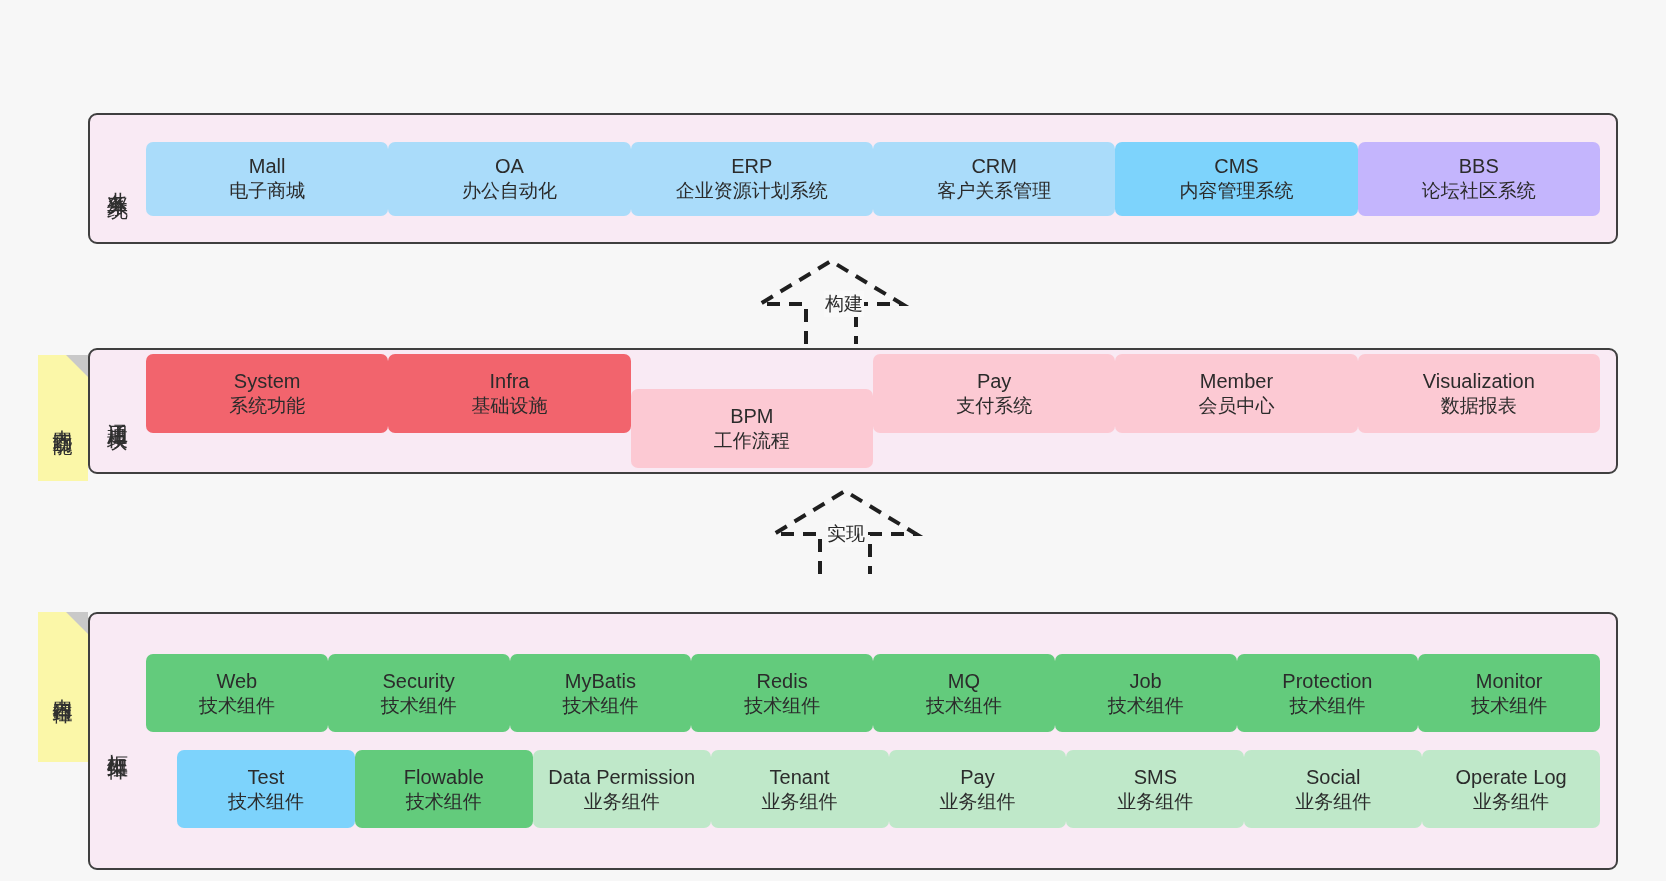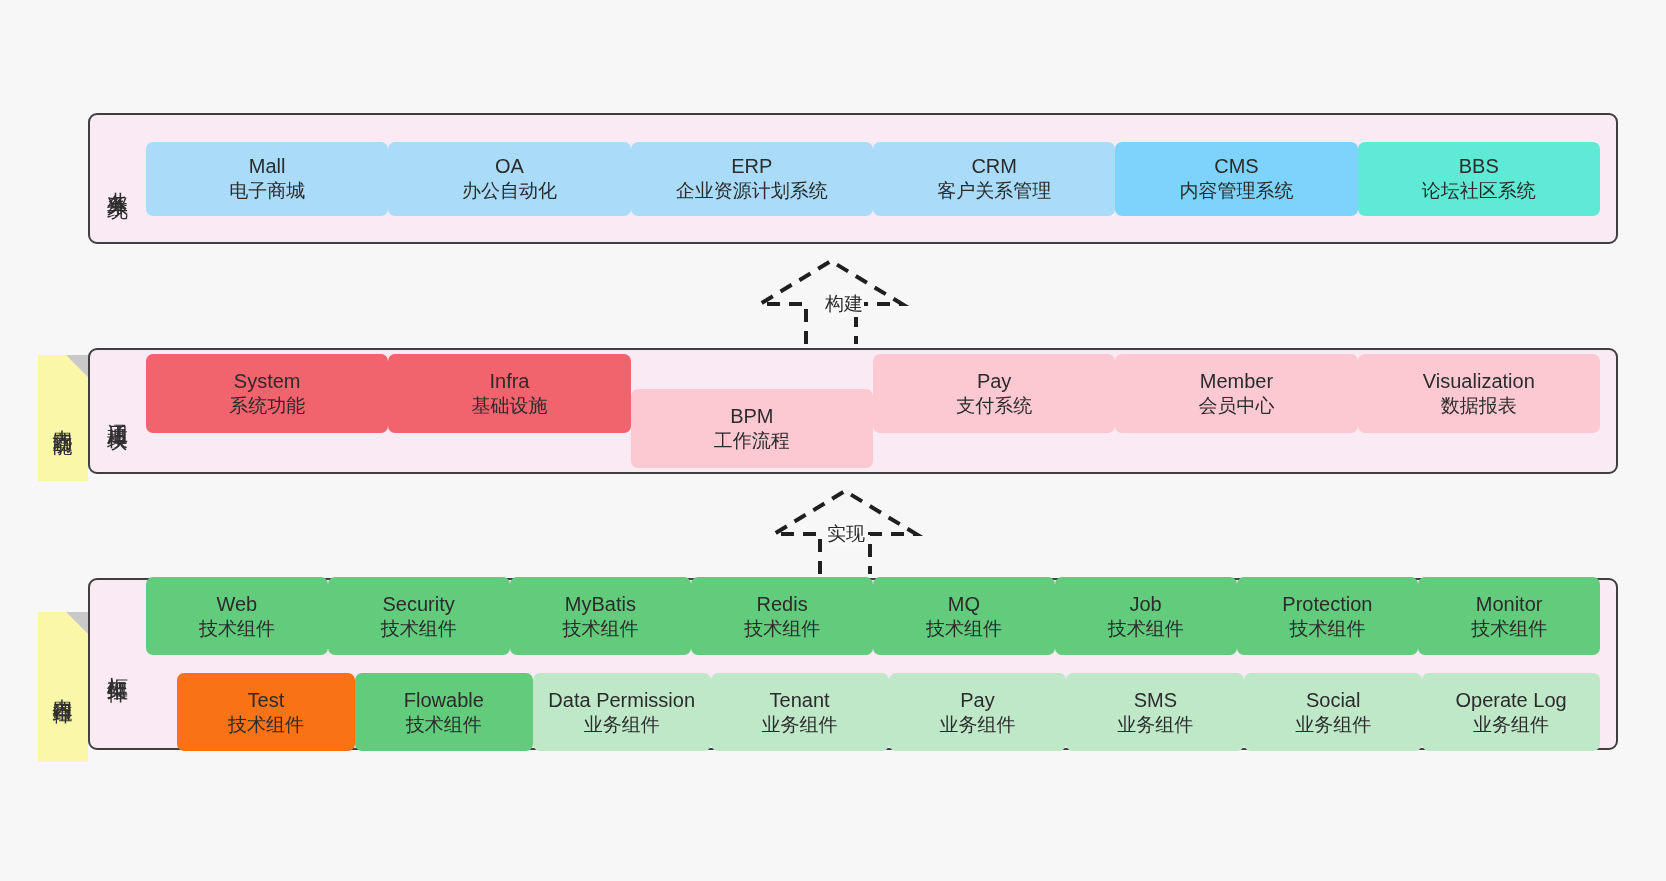--- a/index.html
+++ b/index.html
@@ -71,21 +71,21 @@
   .c-green  {background:#63cb7c;}
   .c-lgreen {background:#bfe8c9;}
 
   
   #layer-business{left:88px;  top:113px;  width:1530px; height:131px;}
   #layer-business .card{height:74px;}
 
   #layer-common{left:88px;  top:348px;  width:1530px; height:126px;}
   #layer-common .card{height:79px;}
 
-  #layer-framework{left:88px;top:578px;  width:1530px; height:172px;justify-content:center;}
+  #layer-framework{left:88px;top:612px;  width:1530px; height:258px;justify-content:center;}
   #layer-framework .card{height:78px;}
   #layer-framework .cards{gap:18px;}
 
   
   .note{
     position:absolute;
     background:#fbf7a8;
     display:flex;
     align-items:center;
     justify-content:center;
@@ -146,21 +146,21 @@
           <span class="t2">企业资源计划系统</span>
         </div>
         <div class="card c-blue" style="background: rgb(170, 220, 250);">
           <span class="t1">CRM</span>
           <span class="t2">客户关系管理</span>
         </div>
         <div class="card c-blue" style="background: #7dd3fc;">
           <span class="t1">CMS</span>
           <span class="t2">内容管理系统</span>
         </div>
-        <div class="card c-blue" style="background: #5eead4;">
+        <div class="card c-blue" style="background: #c4b5fd;">
           <span class="t1">BBS</span>
           <span class="t2">论坛社区系统</span>
         </div>
       </div>
     </div>
   </div>
 
   <div class="arrow" id="arrow-build">
     <svg width="146" height="86" viewBox="0 0 146 86">
       <path d="M 48 86 L 48 46 L 2 46 L 73 3 L 144 46 L 98 46 L 98 86" fill="none" stroke="#1f1f1f" stroke-width="4" stroke-dasharray="13 9" stroke-linecap="butt"></path>
@@ -250,21 +250,21 @@
           <span class="t1">Protection</span>
           <span class="t2">技术组件</span>
         </div>
         <div class="card c-green" style="background: rgb(99, 203, 124);">
           <span class="t1">Monitor</span>
           <span class="t2">技术组件</span>
         </div>
       </div>
 
       <div class="row">
-        <div class="card c-green" style="background: #f97316; margin-left: 31px;">
+        <div class="card c-green" style="background: #7dd3fc; margin-left: 31px;">
           <span class="t1">Test</span>
           <span class="t2">技术组件</span>
         </div>
         <div class="card c-green" style="background: rgb(99, 203, 124);">
           <span class="t1">Flowable</span>
           <span class="t2">技术组件</span>
         </div>
         <div class="card c-lgreen" style="background: rgb(191, 232, 201);">
           <span class="t1">Data Permission</span>
           <span class="t2">业务组件</span>

